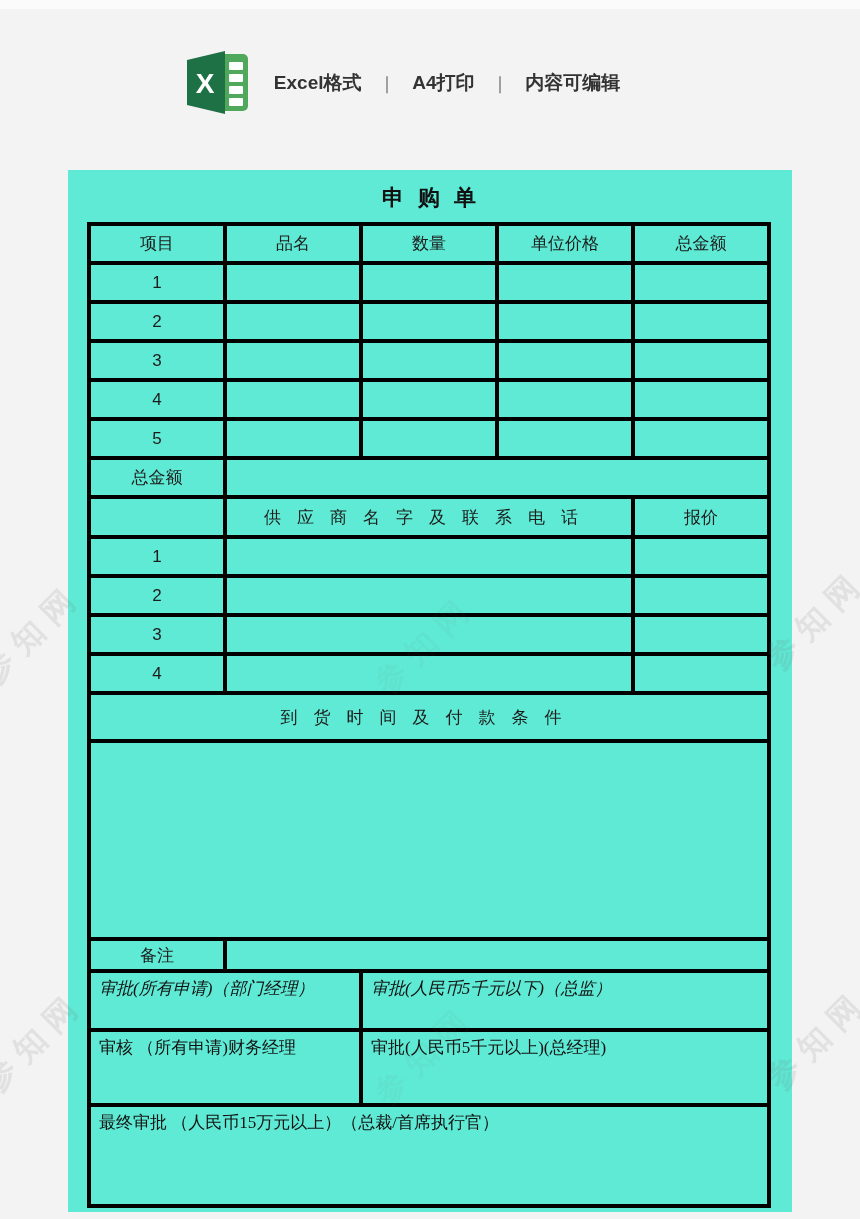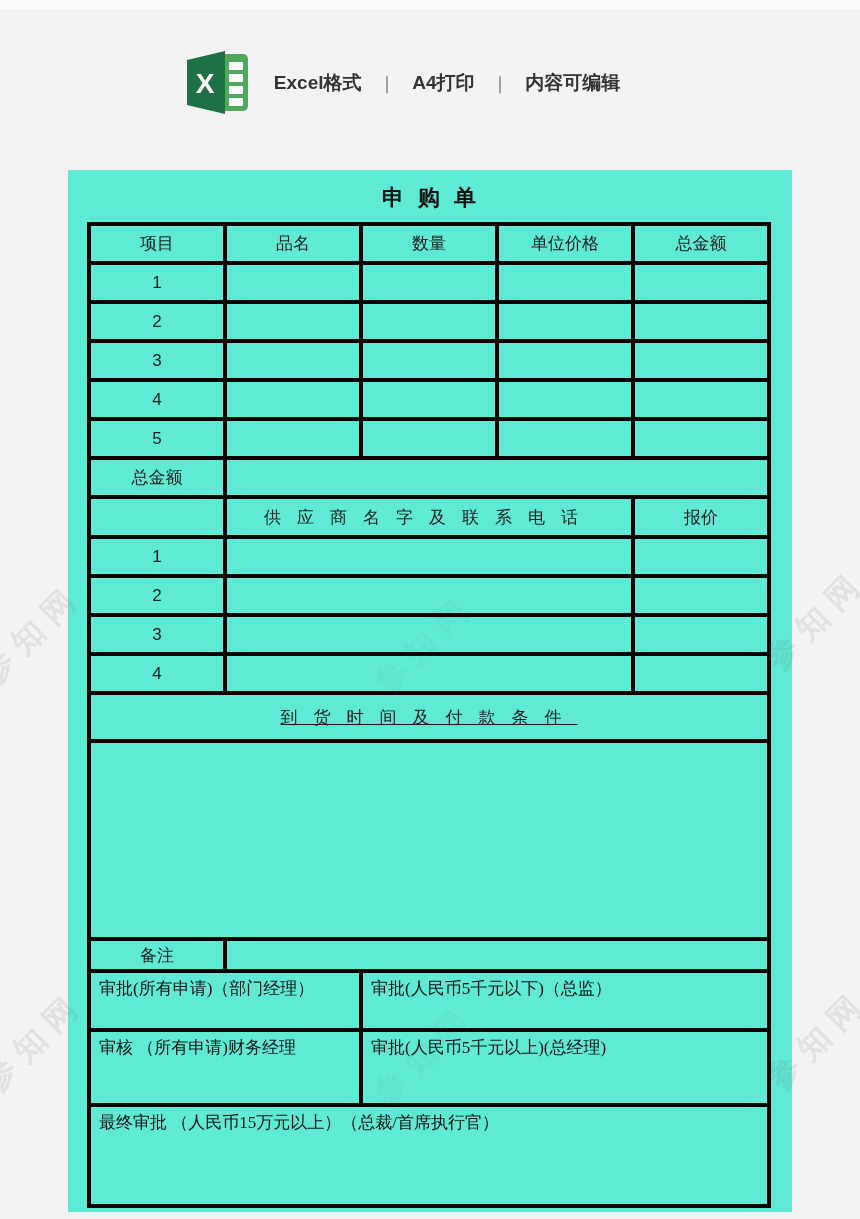--- a/index.html
+++ b/index.html
@@ -41,30 +41,30 @@
     font-size:17px; color:#1c1c1c;
     overflow:hidden;
   }
   td.num { font-size:16px; }
   td.spaced { letter-spacing:16px; }
   tr.r-head td { height:39px; }
   tr.r-item td { height:39px; }
   tr.r-total td { height:39px; }
   tr.r-sup-head td { height:40px; }
   tr.r-sup td { height:39px; }
-  tr.r-del td { height:48px;text-decoration:underline; }
+  tr.r-del td { height:48px; }
   tr.r-box td { height:198px; }
   tr.r-notes td { height:32px; }
   tr.approve td {
     text-align:left; vertical-align:top;
     font-family:"Liberation Serif","DejaVu Serif",serif;
     font-size:17px; font-weight:400; color:#111;
     padding:4px 8px;
   }
-  tr.r-app1 td { height:59px; }
+  tr.r-app1 td { height:59px;font-style:italic; }
   tr.r-app2 td { height:75px; }
   tr.r-app3 td { height:101px; }
 
   
   .wm {
     position:absolute; z-index:9; pointer-events:none;
     transform:translate(-50%,-50%) rotate(-45deg);
     font-size:32px; font-weight:bold; letter-spacing:10px;
     color:#777; white-space:nowrap;
   }

